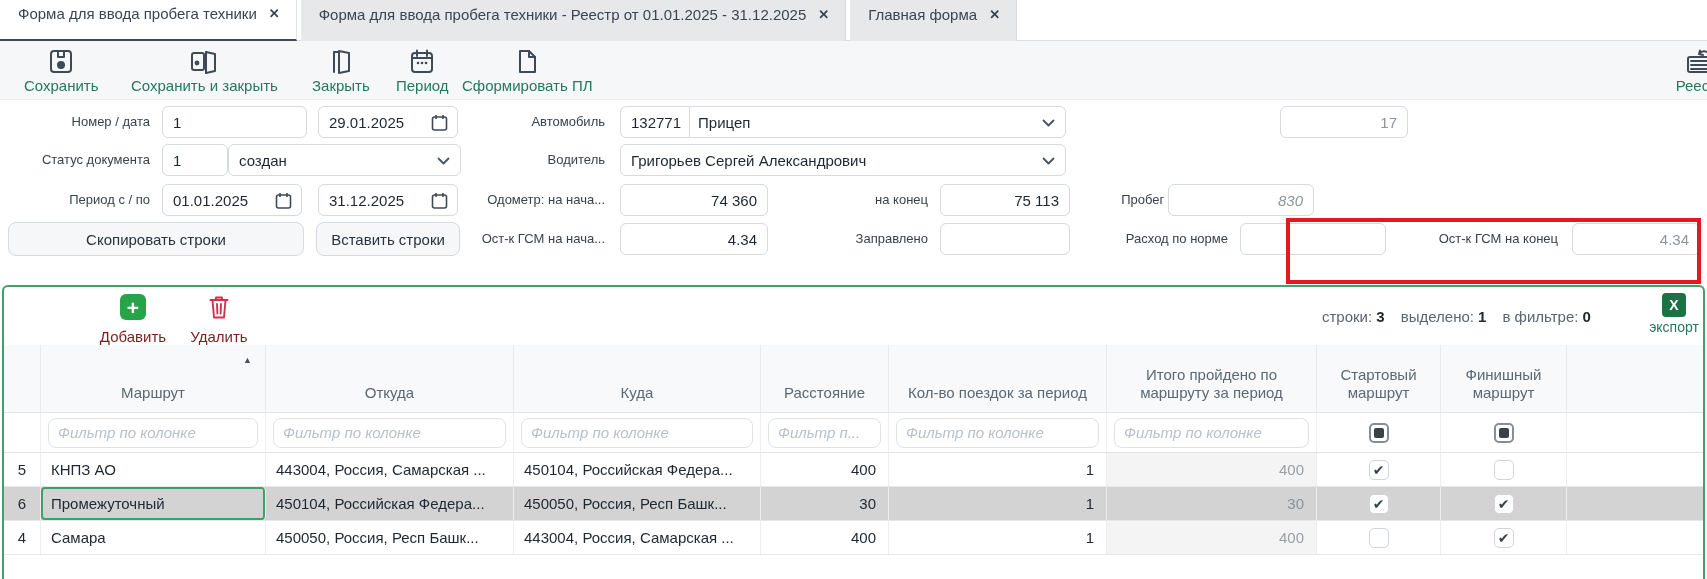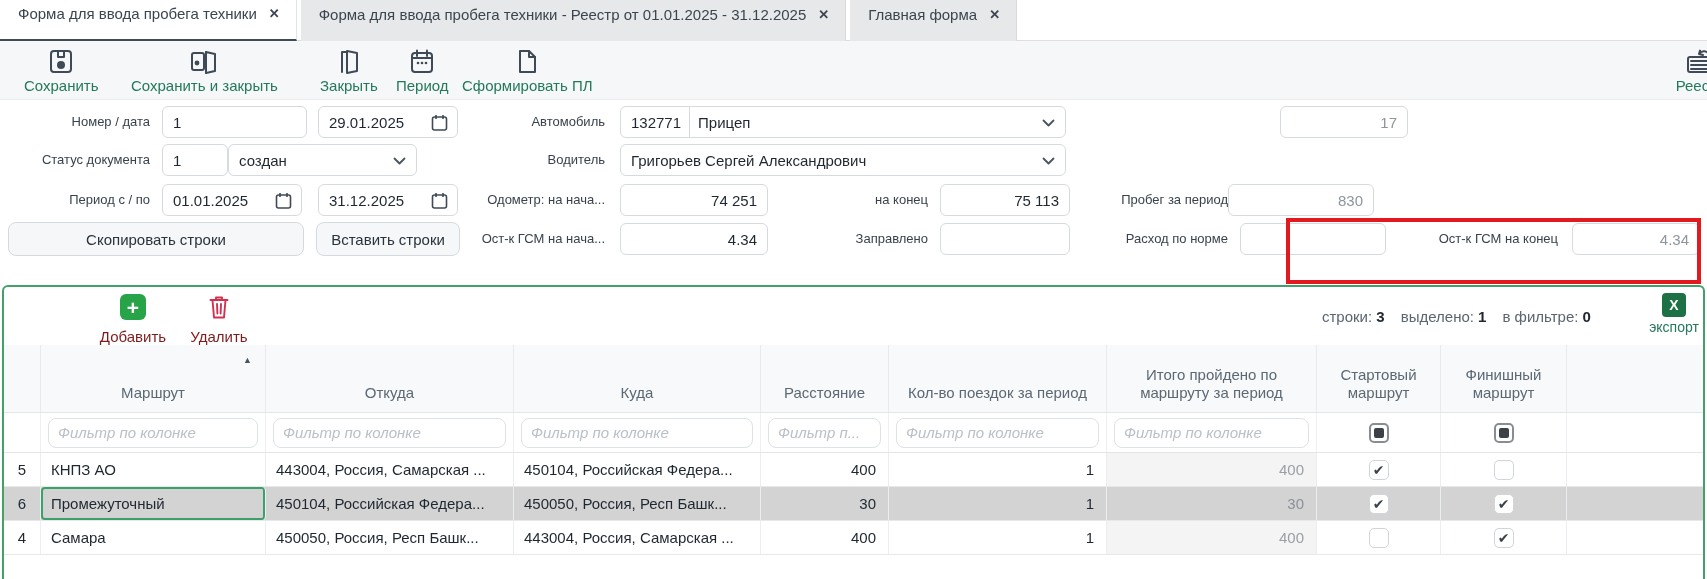--- a/index.html
+++ b/index.html
@@ -129,21 +129,21 @@
   </div>
   <div class="tb-item" style="left:131px;">
     <svg width="28" height="27" viewBox="0 0 28 27">
       <rect class="tbi" x="2" y="5" width="12" height="17" rx="2"></rect>
       <circle cx="7" cy="15" r="2.4" fill="#3f4a56"></circle>
       <path class="tbi" d="M16 4 L25 6 V23 L16 25 Z"></path>
       <line class="tbi" x1="16" y1="4" x2="16" y2="25"></line>
     </svg>
     <span class="tb-label">Сохранить и закрыть</span>
   </div>
-  <div class="tb-item" style="left:320px;text-align:right;">
+  <div class="tb-item" style="left:312px;text-align:right;">
     <svg width="24" height="27" viewBox="0 0 24 27">
       <path class="tbi" d="M9 4 H5 V24"></path>
       <path class="tbi" d="M10 3 L20 5 V23 L10 25 Z"></path>
     </svg>
     <span class="tb-label">Закрыть</span>
   </div>
   <div class="tb-item" style="left:396px;">
     <svg width="26" height="27" viewBox="0 0 26 27">
       <rect class="tbi" x="3" y="5" width="20" height="19" rx="3"></rect>
       <line class="tbi" x1="8" y1="2.5" x2="8" y2="8"></line>
@@ -197,21 +197,21 @@
     </svg>
   </div>
   <div class="inp num ro" style="left:1280px;top:6px;width:128px;">
       <span>17</span>
     </div>
 
   <div class="lbl" style="left:0;top:44px;width:150px;">Статус документа</div>
   <div class="inp" style="left:162px;top:44px;width:66px;">
       <span>1</span>
     </div>
-  <div class="inp combo" style="left:228px;top:44px;width:189px;">
+  <div class="inp combo" style="left:228px;top:44px;width:233px;">
     <span>создан</span>
     <svg class="chev" width="13" height="9" viewBox="0 0 13 9">
       <polyline points="1.5,1.5 6.5,6.5 11.5,1.5" fill="none" stroke="#4a545e" stroke-width="1.8" stroke-linecap="round" stroke-linejoin="round"></polyline>
     </svg>
   </div>
   <div class="lbl" style="left:420px;top:44px;width:185px;">Водитель</div>
   <div class="inp combo" style="left:620px;top:44px;width:446px;">
     <span>Григорьев Сергей Александрович</span>
     <svg class="chev" width="13" height="9" viewBox="0 0 13 9">
       <polyline points="1.5,1.5 6.5,6.5 11.5,1.5" fill="none" stroke="#4a545e" stroke-width="1.8" stroke-linecap="round" stroke-linejoin="round"></polyline>
@@ -230,28 +230,28 @@
   <div class="inp" style="left:318px;top:84px;width:140px;">
       <span>31.12.2025</span>
     <svg class="cal" width="17" height="18" viewBox="0 0 17 18">
       <rect x="1.5" y="3" width="14" height="13" rx="2" fill="none" stroke="#3f4a56" stroke-width="1.6"></rect>
       <line x1="5" y1="1" x2="5" y2="5" stroke="#3f4a56" stroke-width="1.6"></line>
       <line x1="12" y1="1" x2="12" y2="5" stroke="#3f4a56" stroke-width="1.6"></line>
     </svg>
   </div>
   <div class="lbl" style="left:420px;top:84px;width:185px;">Одометр: на нача...</div>
   <div class="inp num" style="left:620px;top:84px;width:148px;">
-      <span>74 251</span>
+      <span>74 360</span>
     </div>
   <div class="lbl" style="left:800px;top:84px;width:128px;">на конец</div>
   <div class="inp num" style="left:940px;top:84px;width:130px;">
       <span>75 113</span>
     </div>
   <div class="lbl" style="left:1080px;top:84px;width:148px;">Пробег за период</div>
-  <div class="inp num ro" style="left:1228px;top:84px;width:146px;">
+  <div class="inp num ro" style="left:1168px;top:84px;width:146px;font-style:italic;">
       <span>830</span>
     </div>
 
   <div class="btn" style="left:8px;top:122px;width:296px;">Скопировать строки</div>
   <div class="btn" style="left:316px;top:122px;width:144px;">Вставить строки</div>
   <div class="lbl" style="left:420px;top:123px;width:185px;">Ост-к ГСМ на нача...</div>
   <div class="inp num" style="left:620px;top:123px;width:148px;">
       <span>4.34</span>
     </div>
   <div class="lbl" style="left:800px;top:123px;width:128px;">Заправлено</div>

